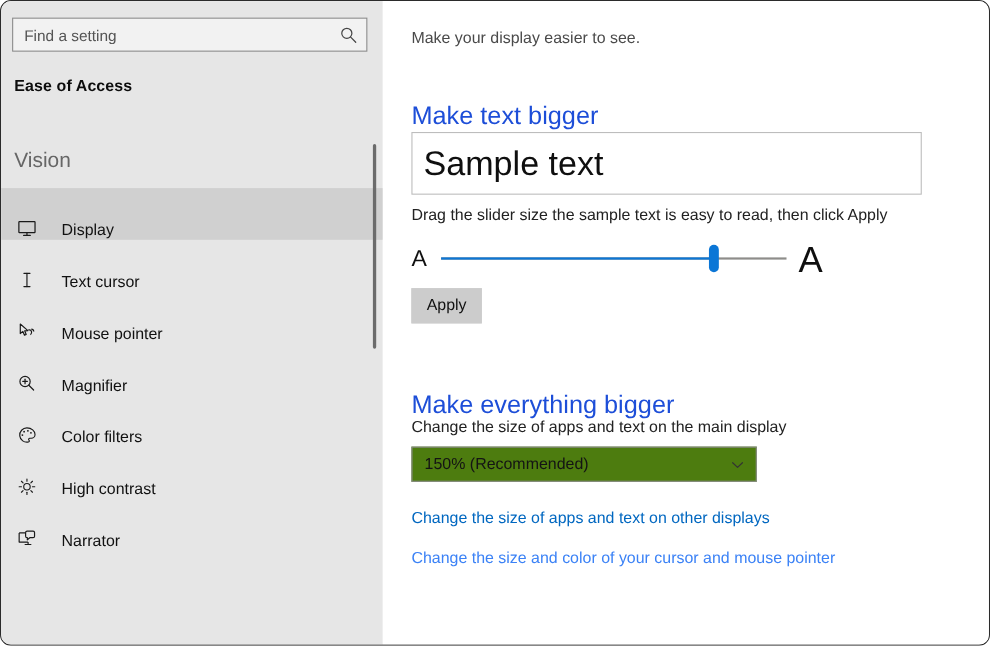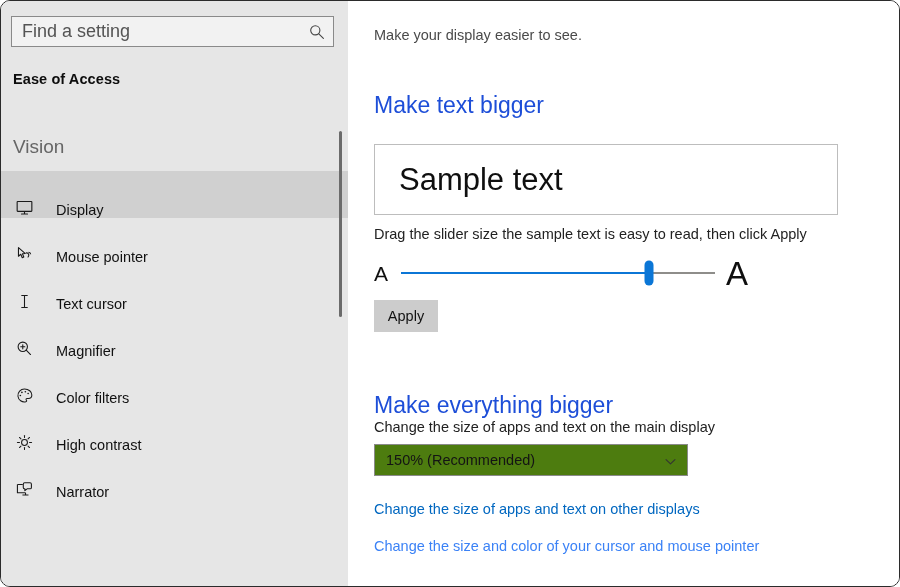--- a/index.html
+++ b/index.html
@@ -41,21 +41,21 @@
     border: 1px solid #8a8a8a;
     box-sizing: border-box;
     display: flex;
     align-items: center;
   }
   .search-input {
     border: 0;
     outline: 0;
     background: transparent;
     font-family: "Liberation Sans", sans-serif;
-    font-size: 18px;
+    font-size: 14px;
     color: #2b2b2b;
     padding: 0 30px 0 10px;
     width: 100%;
     height: 100%;
     box-sizing: border-box;
   }
   .search-input::placeholder { color: #545454; opacity: 1; }
   .search-icon {
     position: absolute;
     right: 8px;
@@ -143,28 +143,28 @@
   .section-title {
     font-size: 23px;
     color: #1d4ed8;
     font-weight: normal;
     margin: 0;
   }
   .section-title.first { margin-top: 49px; }
   .section-title.second { margin-top: 0; }
 
   .sample-box {
-    margin-top: 25px;
+    margin-top: 1px;
     width: 464px;
-    height: 71px;
+    height: 57px;
     border: 1px solid #bdbdbd;
     box-sizing: border-box;
     display: flex;
     align-items: center;
-    padding-left: 24px;
+    padding-left: 10px;
     background: #ffffff;
   }
   .sample-text {
     font-size: 31px;
     color: #0f0f0f;
     line-height: 1;
   }
   .hint {
     font-size: 14.5px;
     color: #222222;
@@ -292,38 +292,38 @@
             <rect x="2.5" y="4" width="17" height="11.5" rx="0.6"></rect>
             <line x1="7.5" y1="18.5" x2="14.5" y2="18.5" stroke-linecap="round"></line>
             <line x1="11" y1="15.5" x2="11" y2="18.5"></line>
           </svg>
         </span>
         <span class="nav-label">Display</span>
       </div>
 
       <div class="nav-item">
         <span class="nav-icon">
+          <svg viewBox="0 0 22 22" width="19" height="19" fill="none" stroke="#1a1a1a" stroke-width="1.25" stroke-linecap="round">
+            <line x1="11" y1="4" x2="11" y2="18"></line>
+            <line x1="7.8" y1="4" x2="14.2" y2="4"></line>
+            <line x1="7.8" y1="18" x2="14.2" y2="18"></line>
+          </svg>
+        </span>
+        <span class="nav-label">Text cursor</span>
+      </div>
+
+      <div class="nav-item">
+        <span class="nav-icon">
           <svg viewBox="0 0 22 22" width="19" height="19" fill="none" stroke="#1a1a1a" stroke-width="1.25" stroke-linejoin="round">
             <path d="M4 3 L4 13 L6.7 10.7 L8.4 14.7 L10.2 13.9 L8.6 10.1 L12 9.9 Z"></path>
             <path d="M12.5 9.2 q2.6 -0.6 3.3 1.6 q0.6 2.1 -1.1 3.5"></path>
             <path d="M15.6 8.4 q2.4 0.1 2.6 2.4"></path>
           </svg>
         </span>
         <span class="nav-label">Mouse pointer</span>
-      </div>
-
-      <div class="nav-item">
-        <span class="nav-icon">
-          <svg viewBox="0 0 22 22" width="19" height="19" fill="none" stroke="#1a1a1a" stroke-width="1.25" stroke-linecap="round">
-            <line x1="11" y1="4" x2="11" y2="18"></line>
-            <line x1="7.8" y1="4" x2="14.2" y2="4"></line>
-            <line x1="7.8" y1="18" x2="14.2" y2="18"></line>
-          </svg>
-        </span>
-        <span class="nav-label">Text cursor</span>
       </div>
 
       <div class="nav-item">
         <span class="nav-icon">
           <svg viewBox="0 0 22 22" width="19" height="19" fill="none" stroke="#1a1a1a" stroke-width="1.25" stroke-linecap="round">
             <circle cx="9" cy="9" r="5.4"></circle>
             <line x1="13" y1="13" x2="18" y2="18"></line>
             <line x1="6.6" y1="9" x2="11.4" y2="9"></line>
             <line x1="9" y1="6.6" x2="9" y2="11.4"></line>
           </svg>

